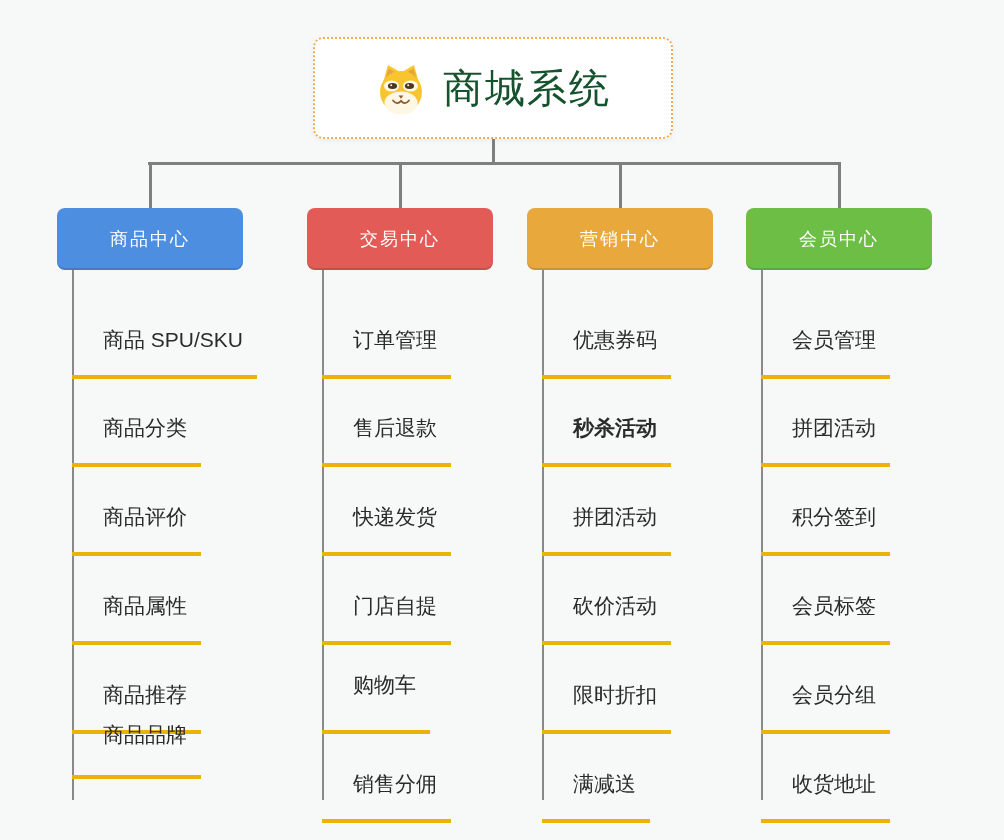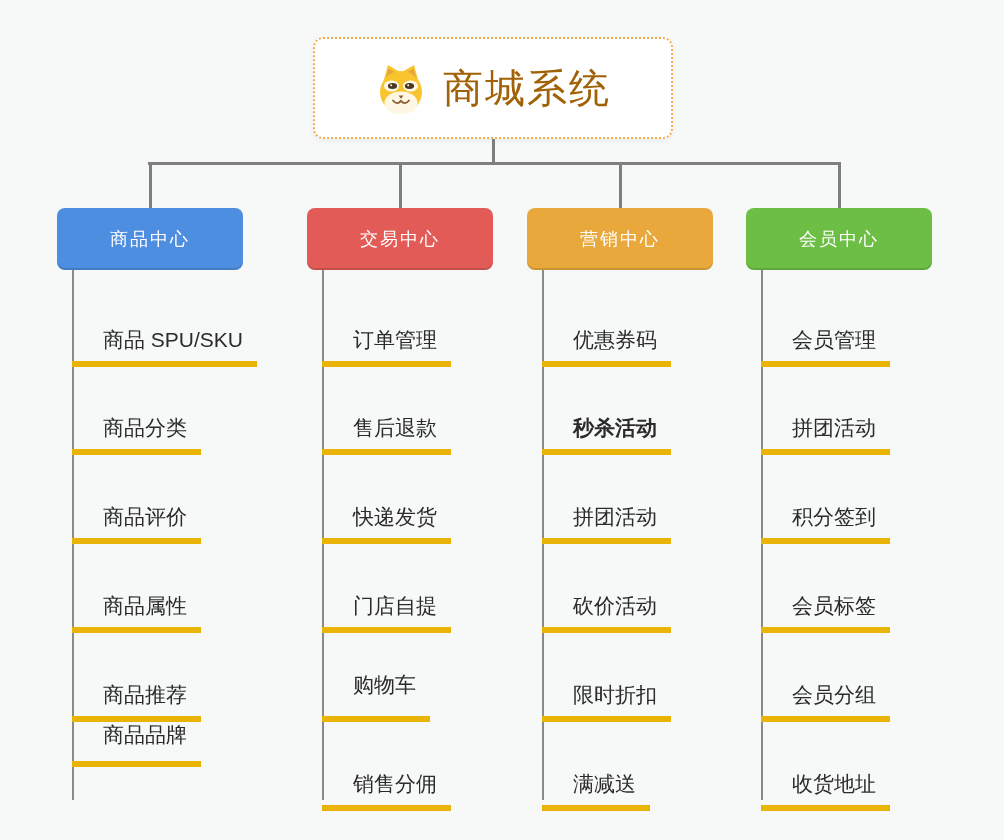--- a/index.html
+++ b/index.html
@@ -27,21 +27,21 @@
     border-radius: 10px;
     box-sizing: border-box;
     display: flex;
     align-items: center;
     justify-content: center;
     gap: 16px;
     box-shadow: 0 2px 5px rgba(0,0,0,0.05);
   }
   #root-title {
     font-size: 40px;
-    color: #a16207;
+    color: #14532d;
     letter-spacing: 2px;
     white-space: nowrap;
   }
   
   .cline {
     position: absolute;
     background: #7f7f7f;
   }
   
   .branch-box {
@@ -63,22 +63,22 @@
   
   .spine {
     position: absolute;
     width: 2px;
     background: #8a8a8a;
   }
   
   .sub-item {
     position: absolute;
     display: inline-block;
-    border-bottom: 6px solid #eab308;
-    padding: 0 14px 7px 31px;
+    border-bottom: 4px solid #eab308;
+    padding: 0 14px 21px 31px;
     white-space: nowrap;
   }
   .sub-label {
     font-size: 21px;
     color: #2b2b2b;
   }
 </style>
 </head>
 <body>
 

